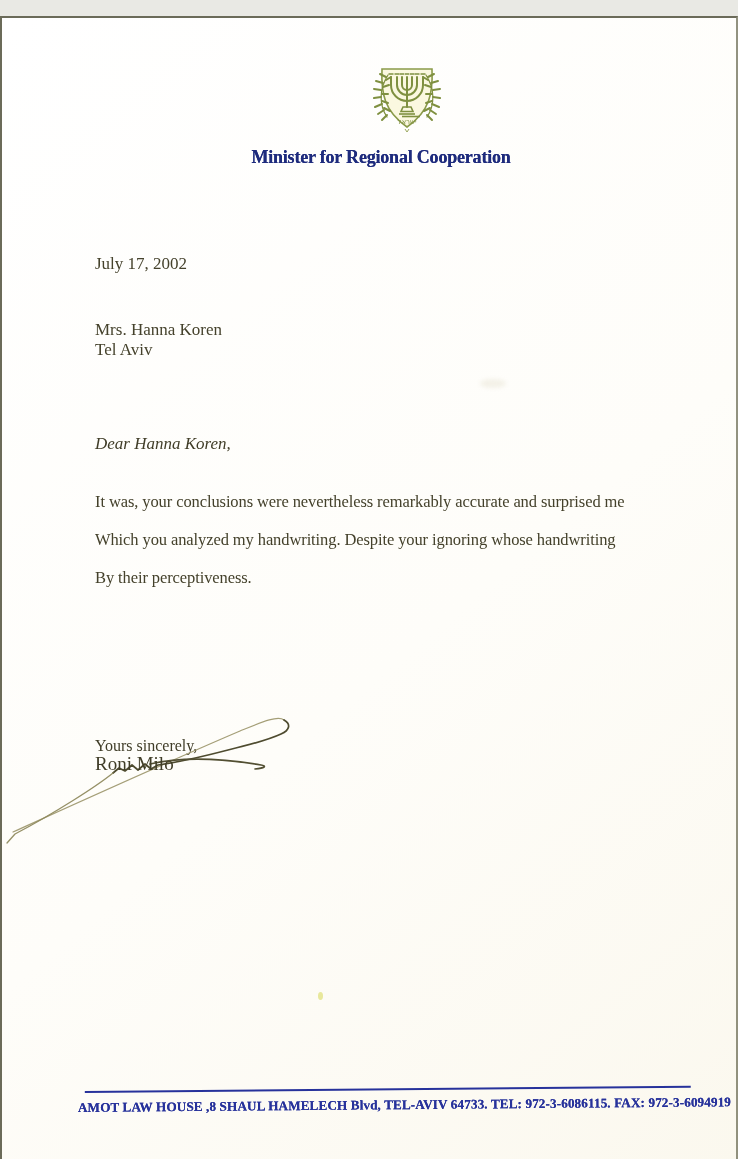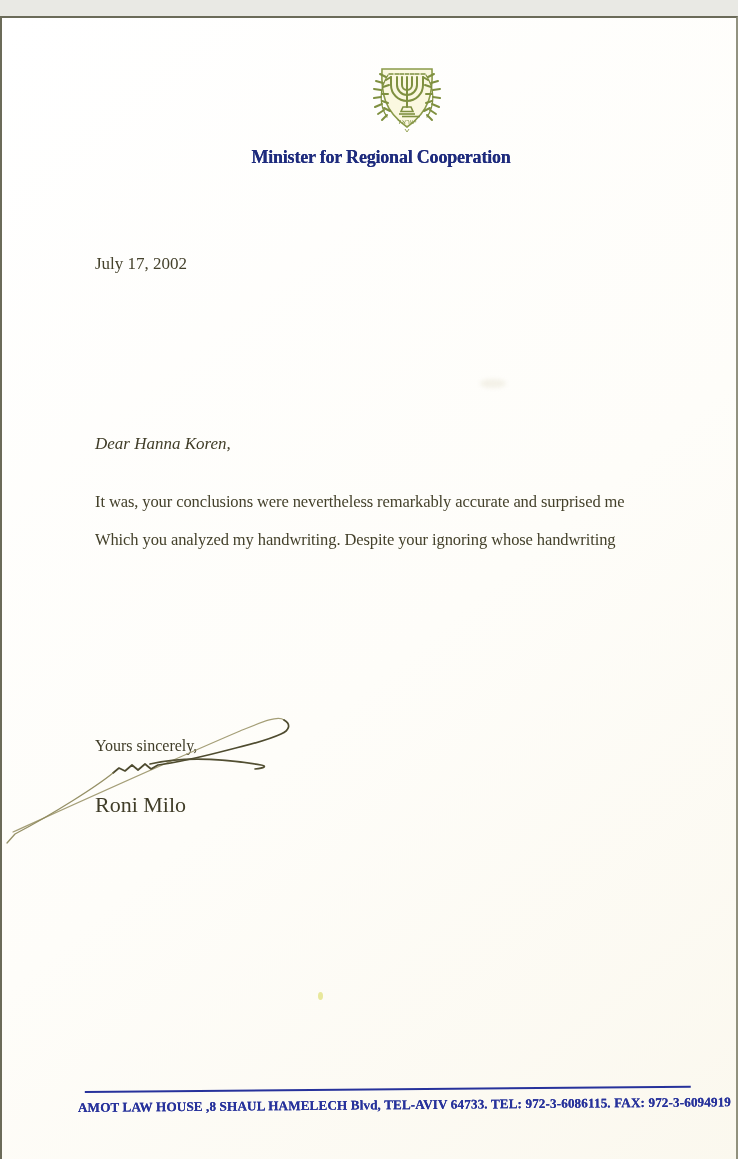--- a/index.html
+++ b/index.html
@@ -22,21 +22,21 @@
     padding-left:24px;box-sizing:border-box;
     font-size:18px;font-weight:bold;color:#1e2b7d;letter-spacing:-0.2px;
     text-shadow:0 0 .5px #1e2b7d;
   }
   .dateline{position:absolute;left:95px;top:238px;font-size:17px;color:#45422c;}
   .recipient{position:absolute;left:95px;top:304px;font-size:17px;color:#45422c;line-height:20px;}
   .salutation{position:absolute;left:95px;top:418px;font-size:17px;color:#403d28;font-style:italic;}
   .body-par{position:absolute;left:95px;top:467px;width:560px;font-size:16.5px;
     color:#44412b;line-height:38px;letter-spacing:-0.1px;}
   .valediction{position:absolute;left:95px;top:721px;font-size:16px;color:#403d28;}
-  .signer{position:absolute;left:95px;top:776px;font-size:22px;color:#403d28;}
+  .signer{position:absolute;left:95px;top:737px;font-size:19px;color:#403d28;}
   .sig-svg{position:absolute;left:0;top:685px;width:300px;height:150px;}
   .footer-block{
     position:absolute;left:78px;top:1075px;width:618px;
     transform:rotate(-0.5deg);transform-origin:left bottom;
   }
   .footer-rule{height:2px;background:#27329b;margin:0 5px 7px 7px;}
   .footer-text{
     font-size:13.2px;font-weight:bold;color:#27329b;white-space:nowrap;
     text-shadow:0 0 .4px #27329b;letter-spacing:0.1px;
   }
@@ -81,27 +81,30 @@
     </g>
     <text x="41" y="61" font-size="7" fill="#7f9040" text-anchor="middle" font-family="'DejaVu Sans',sans-serif">ישראל</text>
     <path d="M 39 66 l 2 3 l 2 -3" stroke="#9aa75c" stroke-width="1" fill="none"></path>
   </svg>
 
   <div class="letterhead-title">Minister for Regional Cooperation</div>
 
   <div class="dateline">July 17, 2002</div>
 
   <div class="recipient">
+    <div>Mrs. Hanna Koren</div>
+    <div>Tel Aviv</div>
   </div>
 
   <div class="salutation">Dear Hanna Koren,</div>
 
   <div class="body-par">
     <div>It was, your conclusions were nevertheless remarkably accurate and surprised me</div>
     <div>Which you analyzed my handwriting. Despite your ignoring whose handwriting</div>
+    <div>By their perceptiveness.</div>
   </div>
 
   <div class="valediction">Yours sincerely,</div>
 
   <svg class="sig-svg" viewBox="0 0 300 150">
     <g fill="none" stroke-linecap="round" stroke-linejoin="round">
       <path d="M 13 131 C 75 103 165 62 240 30 C 262 21 278 14 284 19" stroke="#9a9468" stroke-width="1.2" opacity="0.9"></path>
       <path d="M 284 19 C 291 23 290 29 281 33 C 268 39 249 44 228 49 C 205 55 180 61 158 64
                l -7 4 l -6 -5 l -7 6 l -6 -5 l -7 6 l -6 -3 l -6 5" stroke="#4e4b2f" stroke-width="1.7"></path>
       <path d="M 113 72 C 97 85 55 112 15 133 l -8 9" stroke="#8f8a5e" stroke-width="1.3" opacity="0.95"></path>

